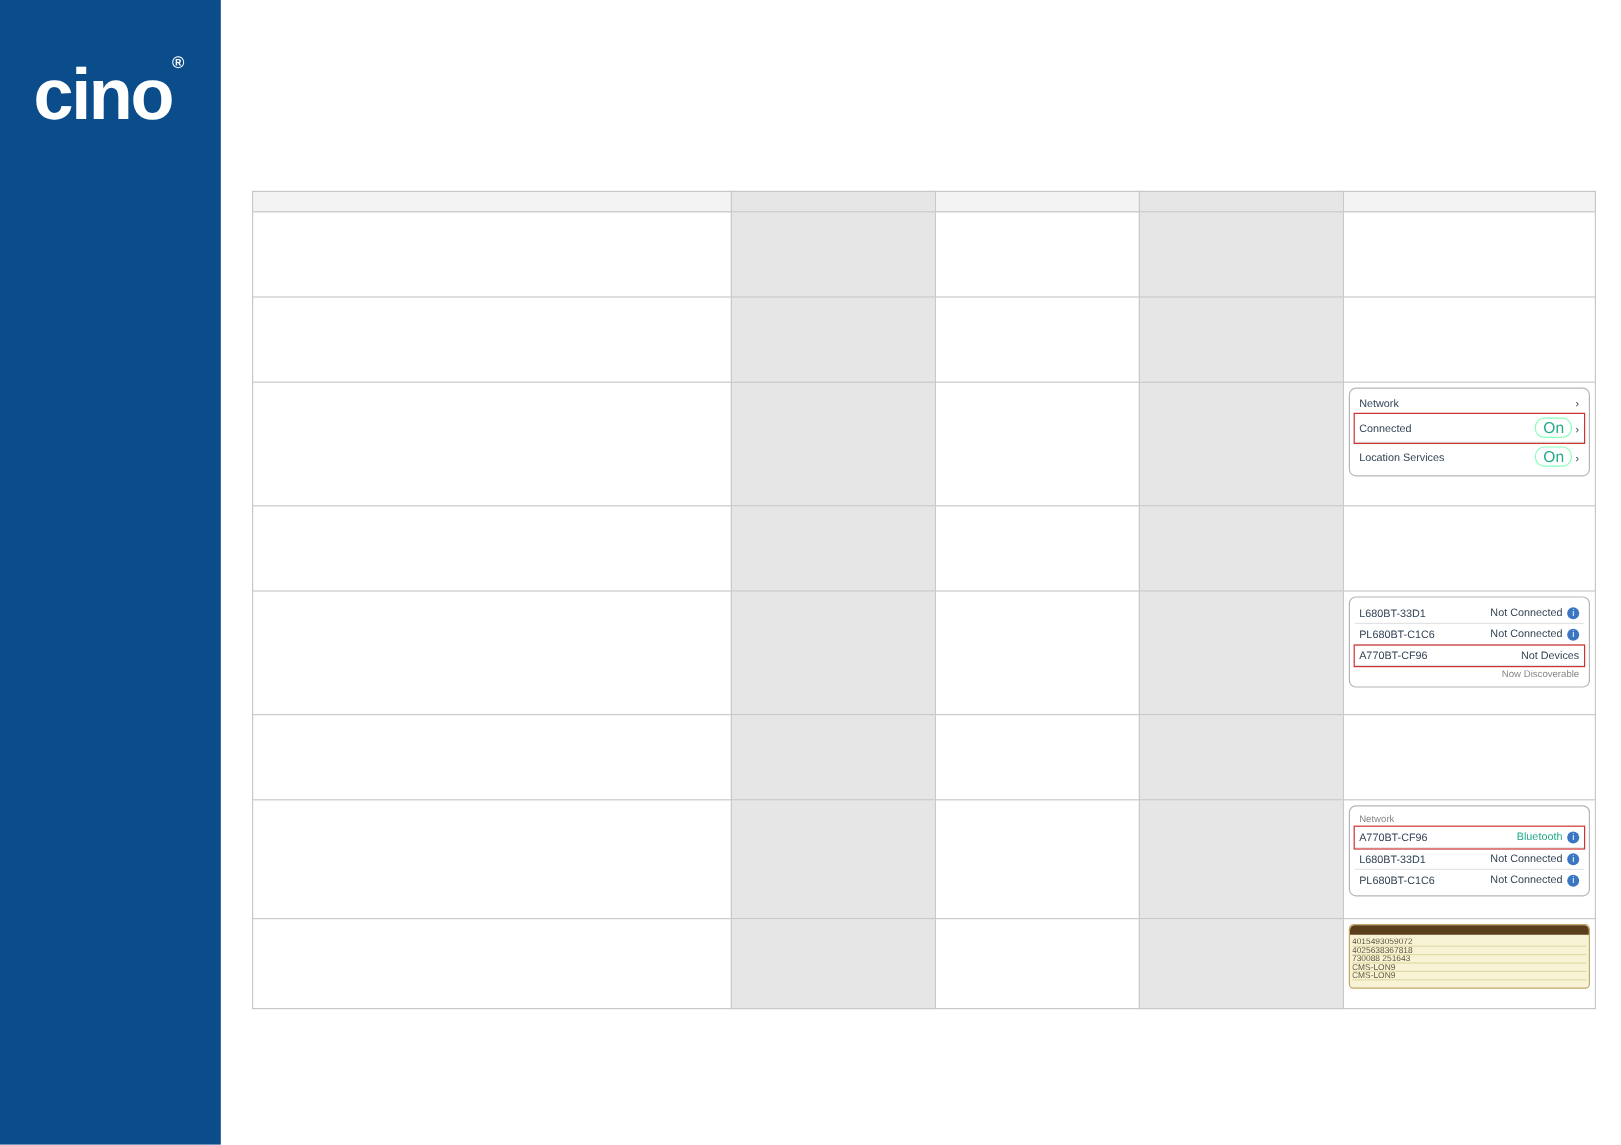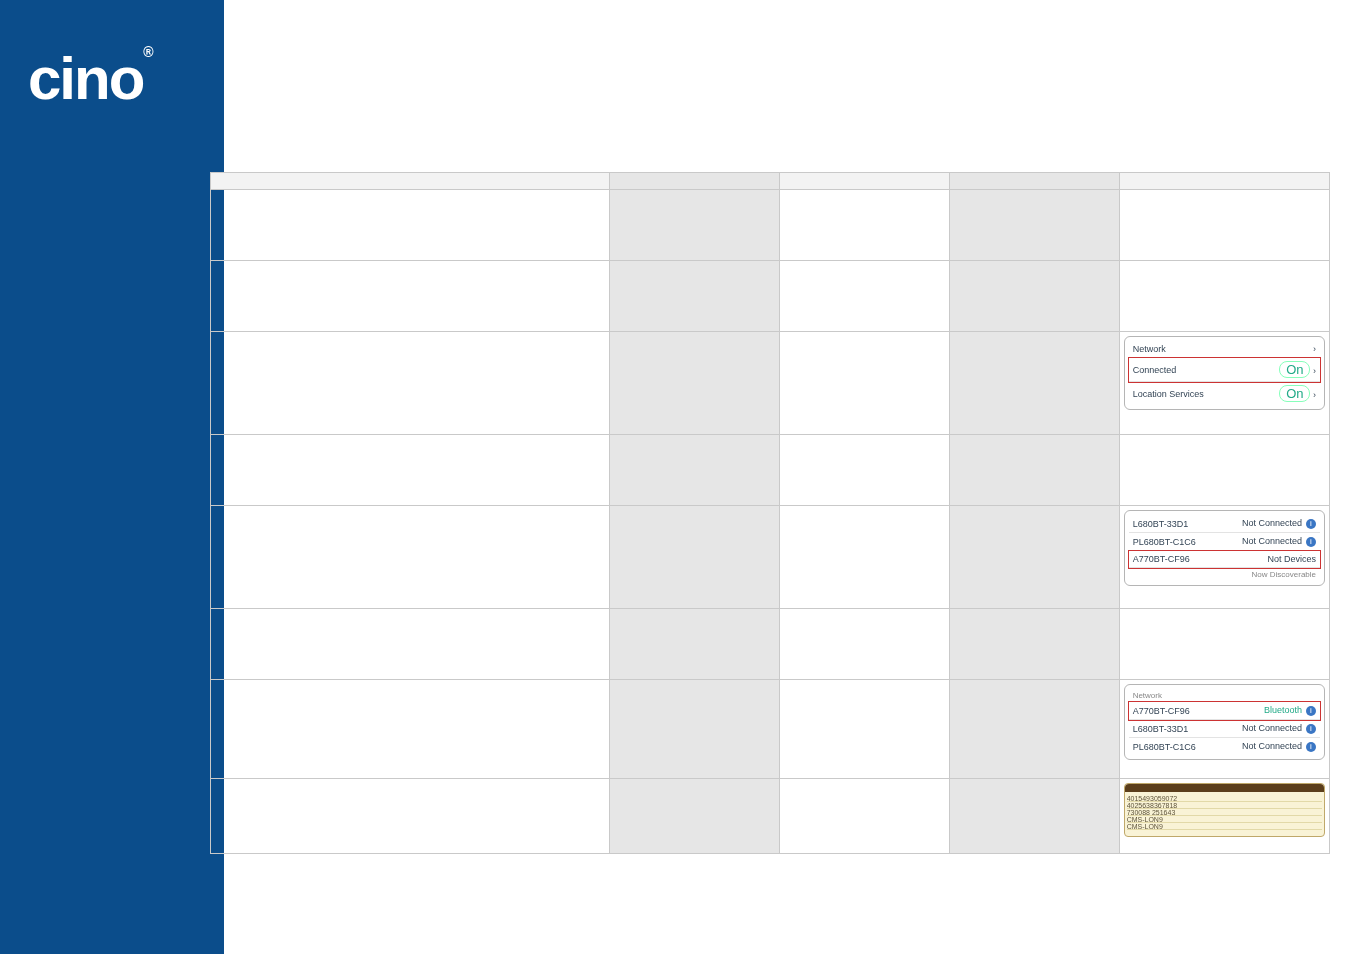--- a/index.html
+++ b/index.html
@@ -1,20 +1,20 @@
 <!DOCTYPE html>
 <html><head>
 <meta charset="utf-8">
 <style>
 html,body{margin:0;padding:0;font-family:Arial,Helvetica,sans-serif;background:#fff;color:#333}
 .page{width:1351px;height:954px;position:relative;overflow:hidden}
-.sidebar{position:absolute;left:0;top:0;width:224px;height:954px;background:#0b4d8b}
+.sidebar{position:absolute;left:0;top:0;width:184px;height:954px;background:#0b4d8b}
 .logo{position:absolute;left:28px;top:44px;font-size:60px;font-weight:700;letter-spacing:-2px;color:#fff}
 .logo sup{font-size:14px;vertical-align:top}
-.tbl{position:absolute;left:210px;top:172px;right:12px;border-collapse:collapse;width:1120px}
+.tbl{position:absolute;left:210px;top:159px;right:12px;border-collapse:collapse;width:1120px}
 .tbl th,.tbl td{border:1px solid #c9c9c9;padding:8px 10px;font-size:13px;vertical-align:top}
 .tbl th{background:#f3f3f3;font-weight:400}
 .tbl td.shade,.tbl th.shade{background:#e6e6e6}
 .tbl td.img{padding:4px}
 .mini{border:1px solid #b5b5b5;border-radius:6px;padding:4px;font-size:9px;color:#345;background:#fff}
 .mini .row{display:flex;justify-content:space-between;align-items:center;padding:3px 4px;border-bottom:1px solid #e3e3e3}
 .mini .row:last-child{border-bottom:none}
 .badge{display:inline-block;border:1px solid #8fb;border-radius:8px;padding:0 6px;font-size:13px;color:#2a8}
 .infoc{display:inline-block;width:10px;height:10px;border-radius:50%;background:#3a76c4;color:#fff;font-size:8px;line-height:10px;text-align:center;margin-left:4px}
 .hl{outline:1px solid #c33}

